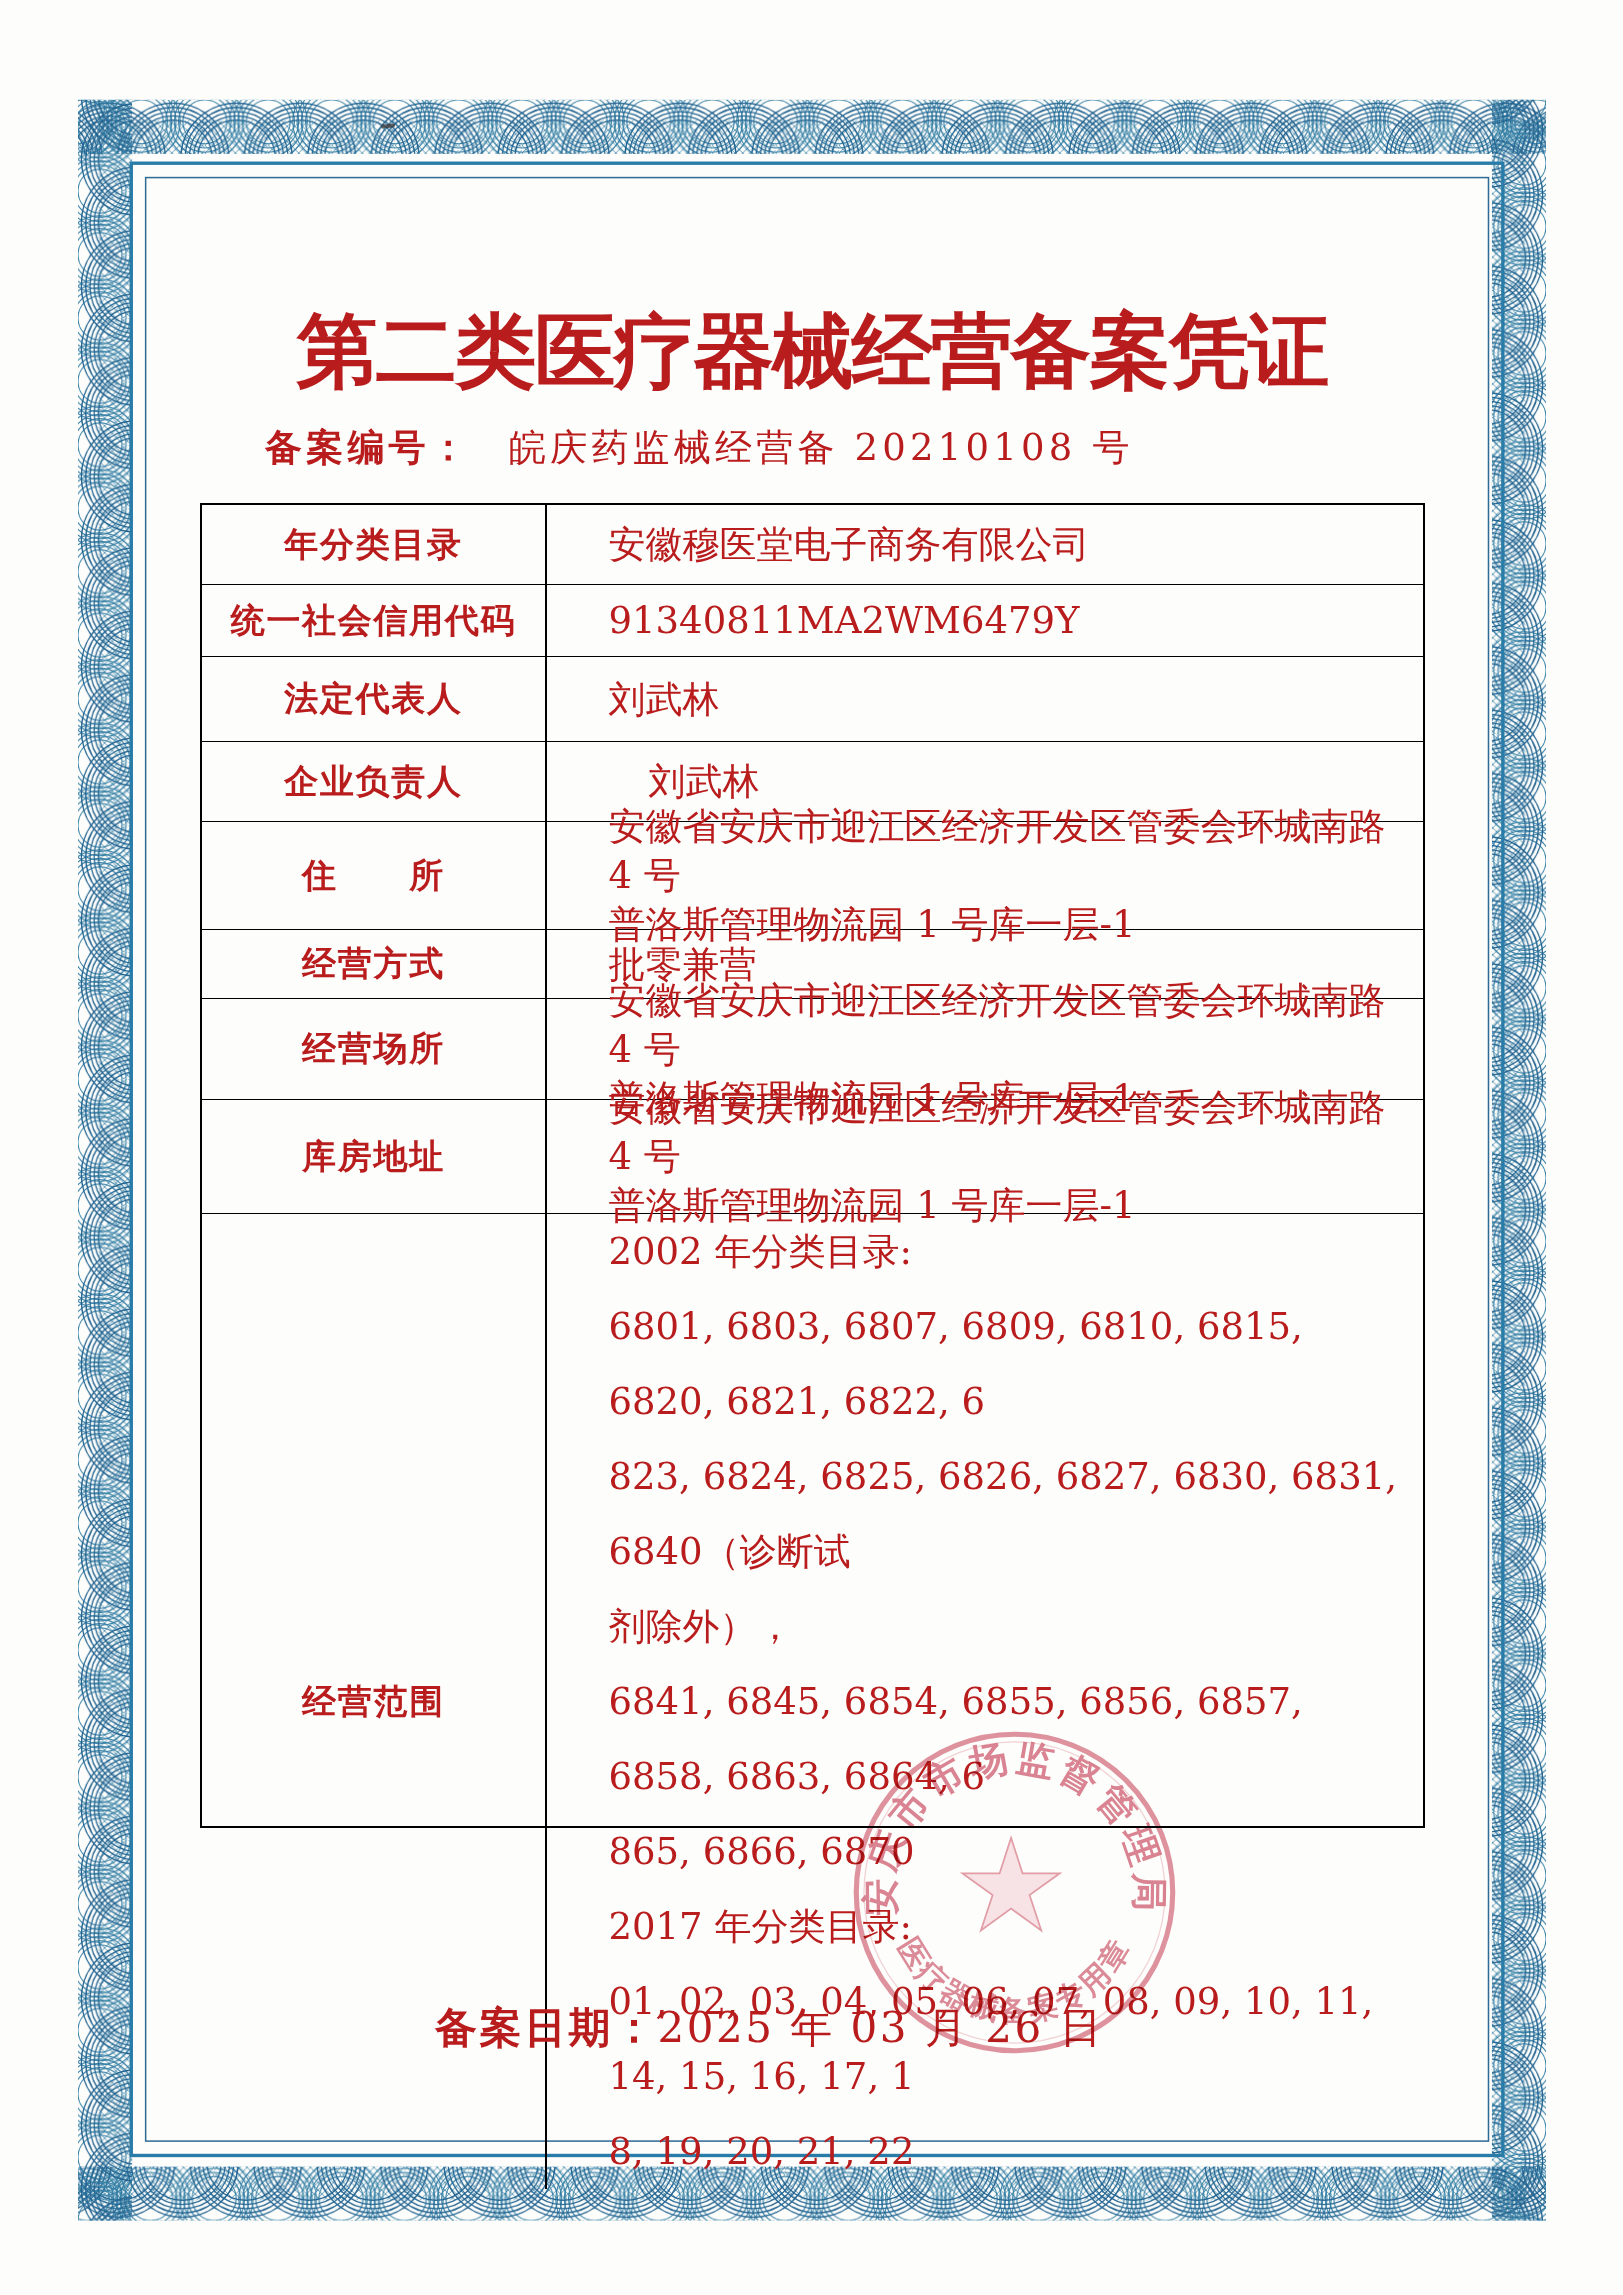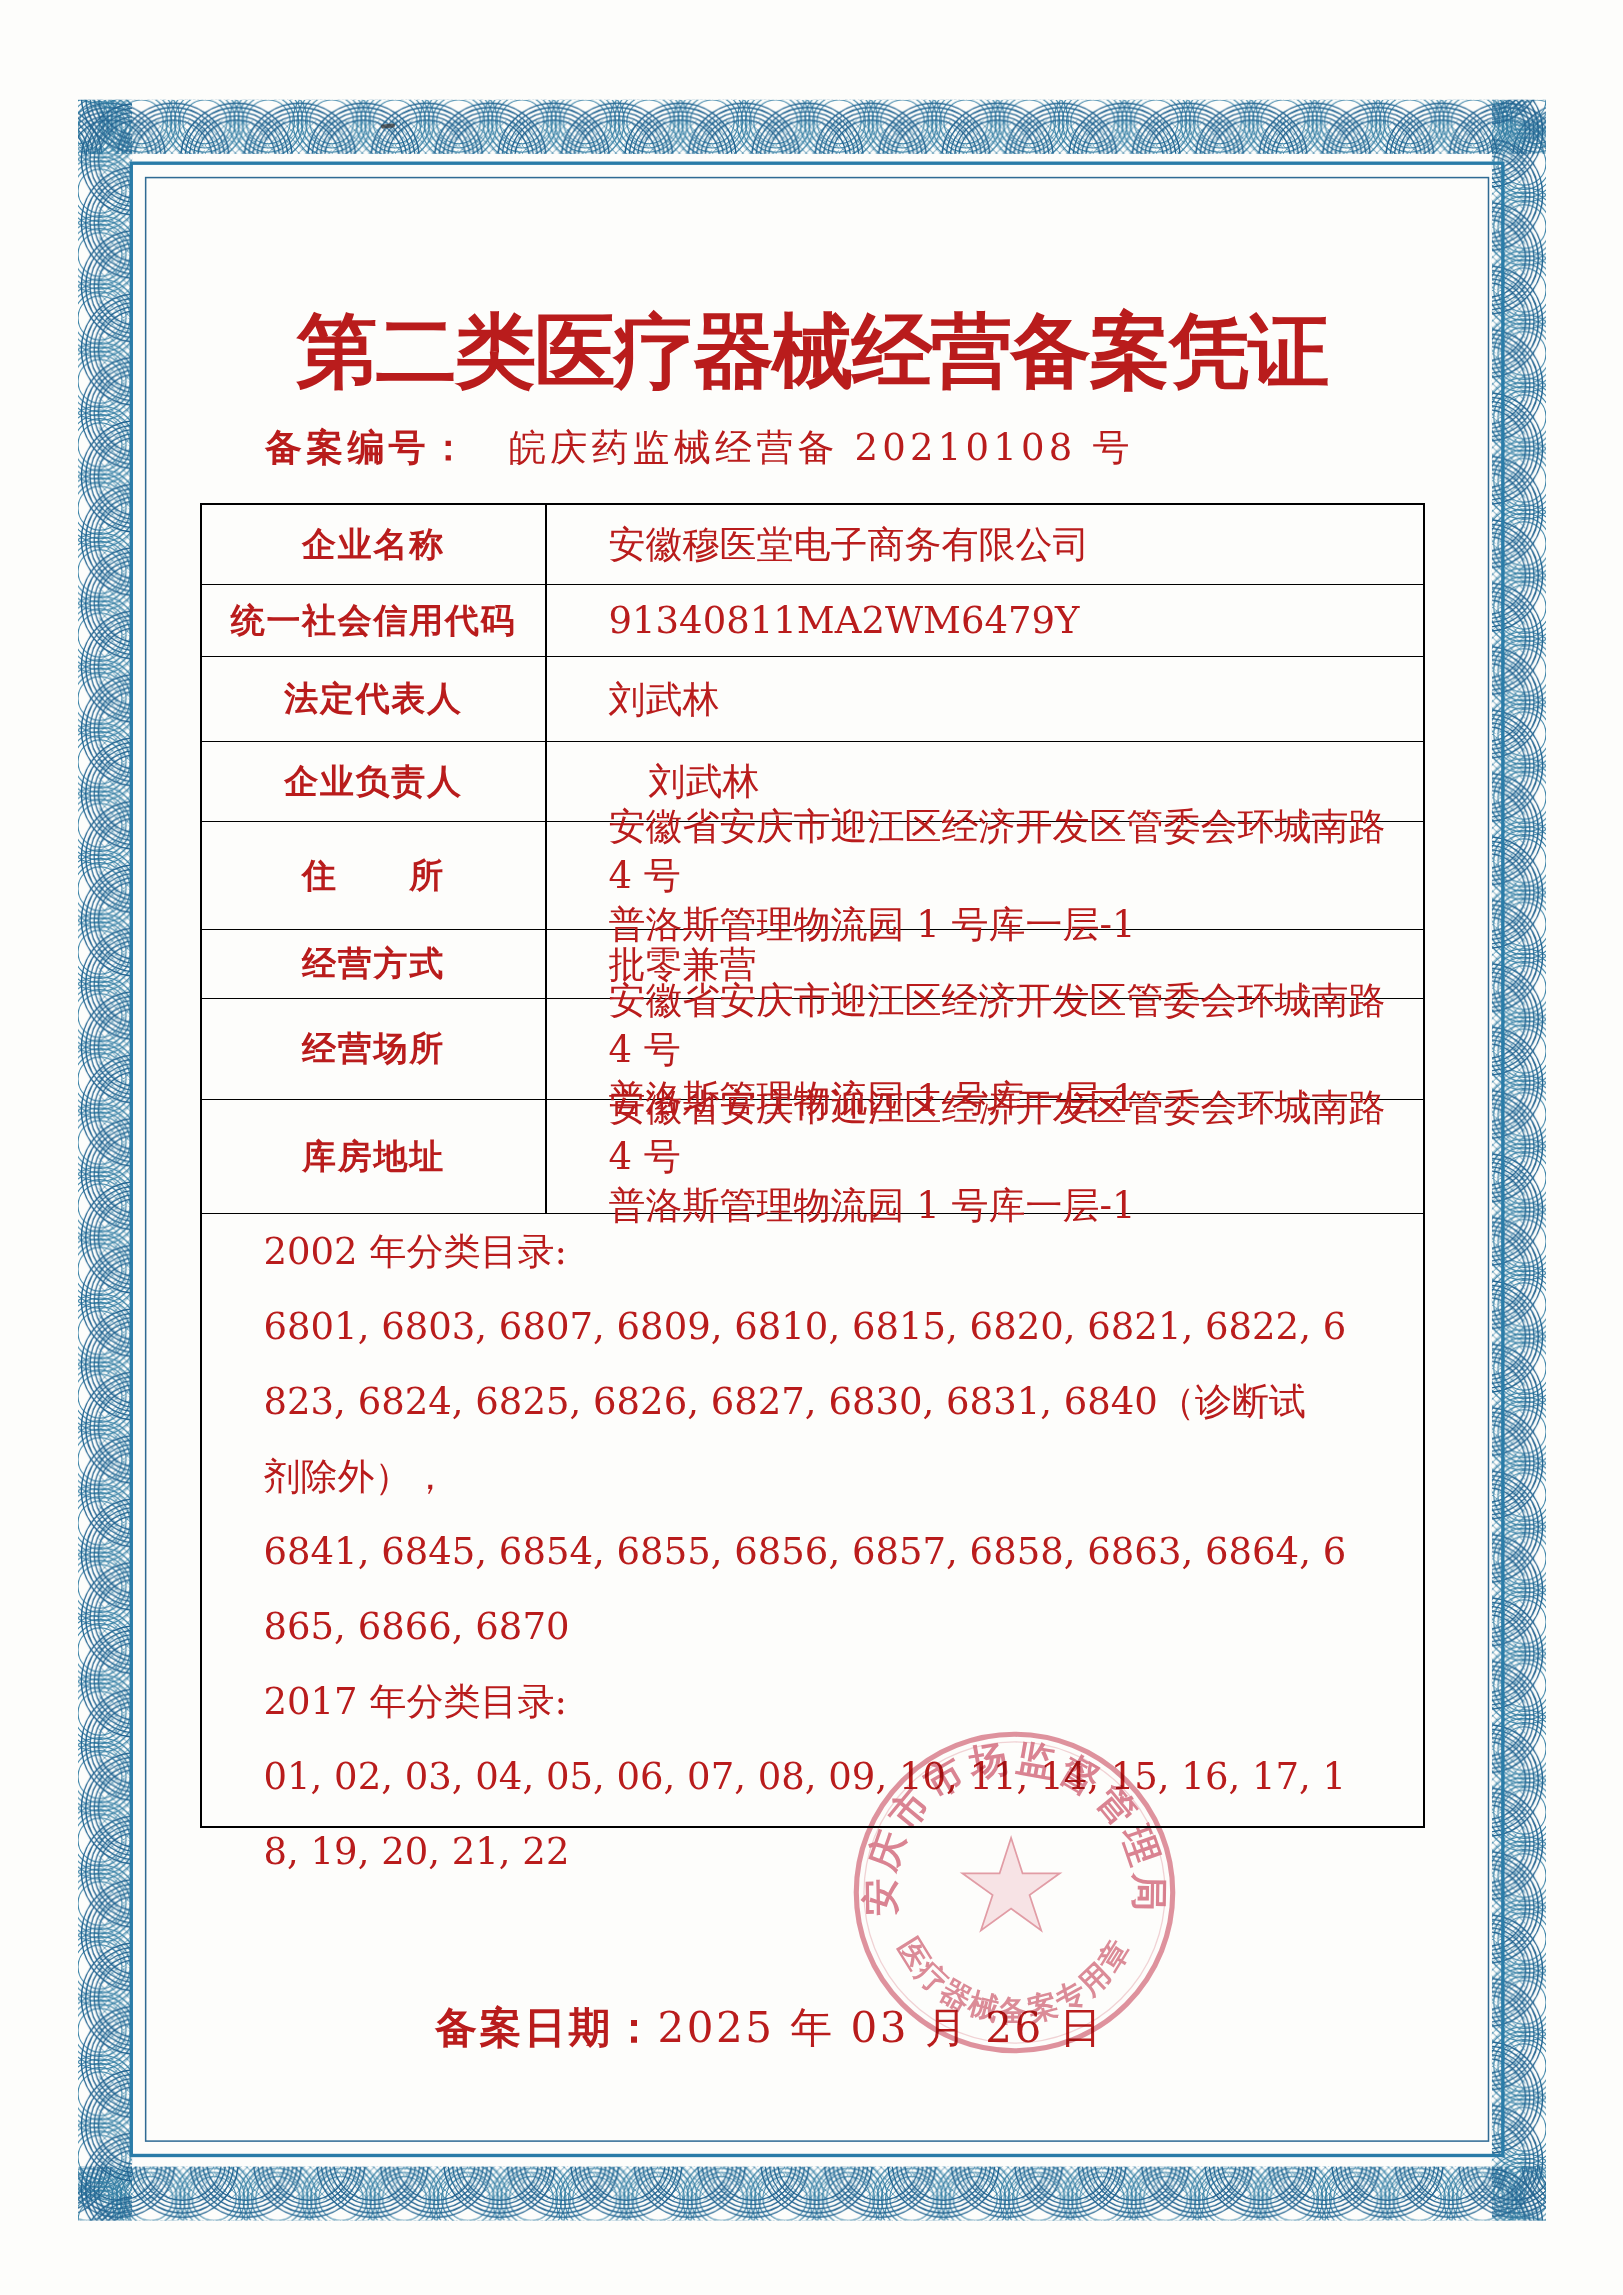--- a/index.html
+++ b/index.html
@@ -146,21 +146,21 @@
     <div class="artifact-dash"></div>
 
     <div class="title">第二类医疗器械经营备案凭证</div>
 
     <div class="filing-line">
       <span class="label">备案编号：</span><span class="value">皖庆药监械经营备 20210108 号</span>
     </div>
 
     <div class="cert-table">
         <div class="t-row">
-          <div class="cell-label">企业名称</div>
+          <div class="cell-label">年分类目录</div>
           <div class="cell-value">安徽穆医堂电子商务有限公司</div>
         </div>
         <div class="t-row">
           <div class="cell-label">统一社会信用代码</div>
           <div class="cell-value">91340811MA2WM6479Y</div>
         </div>
         <div class="t-row">
           <div class="cell-label">法定代表人</div>
           <div class="cell-value">刘武林</div>
         </div>
@@ -181,20 +181,21 @@
           <div class="cell-label">经营场所</div>
           <div class="cell-value">安徽省安庆市迎江区经济开发区管委会环城南路 4 号
 普洛斯管理物流园 1 号库一层-1</div>
         </div>
         <div class="t-row">
           <div class="cell-label">库房地址</div>
           <div class="cell-value">安徽省安庆市迎江区经济开发区管委会环城南路 4 号
 普洛斯管理物流园 1 号库一层-1</div>
         </div>
         <div class="t-row">
+          <div class="cell-label">经营范围</div>
           <div class="cell-value">2002 年分类目录:
 6801, 6803, 6807, 6809, 6810, 6815, 6820, 6821, 6822, 6
 823, 6824, 6825, 6826, 6827, 6830, 6831, 6840（诊断试
 剂除外），
 6841, 6845, 6854, 6855, 6856, 6857, 6858, 6863, 6864, 6
 865, 6866, 6870
 2017 年分类目录:
 01, 02, 03, 04, 05, 06, 07, 08, 09, 10, 11, 14, 15, 16, 17, 1
 8, 19, 20, 21, 22</div>
         </div>

